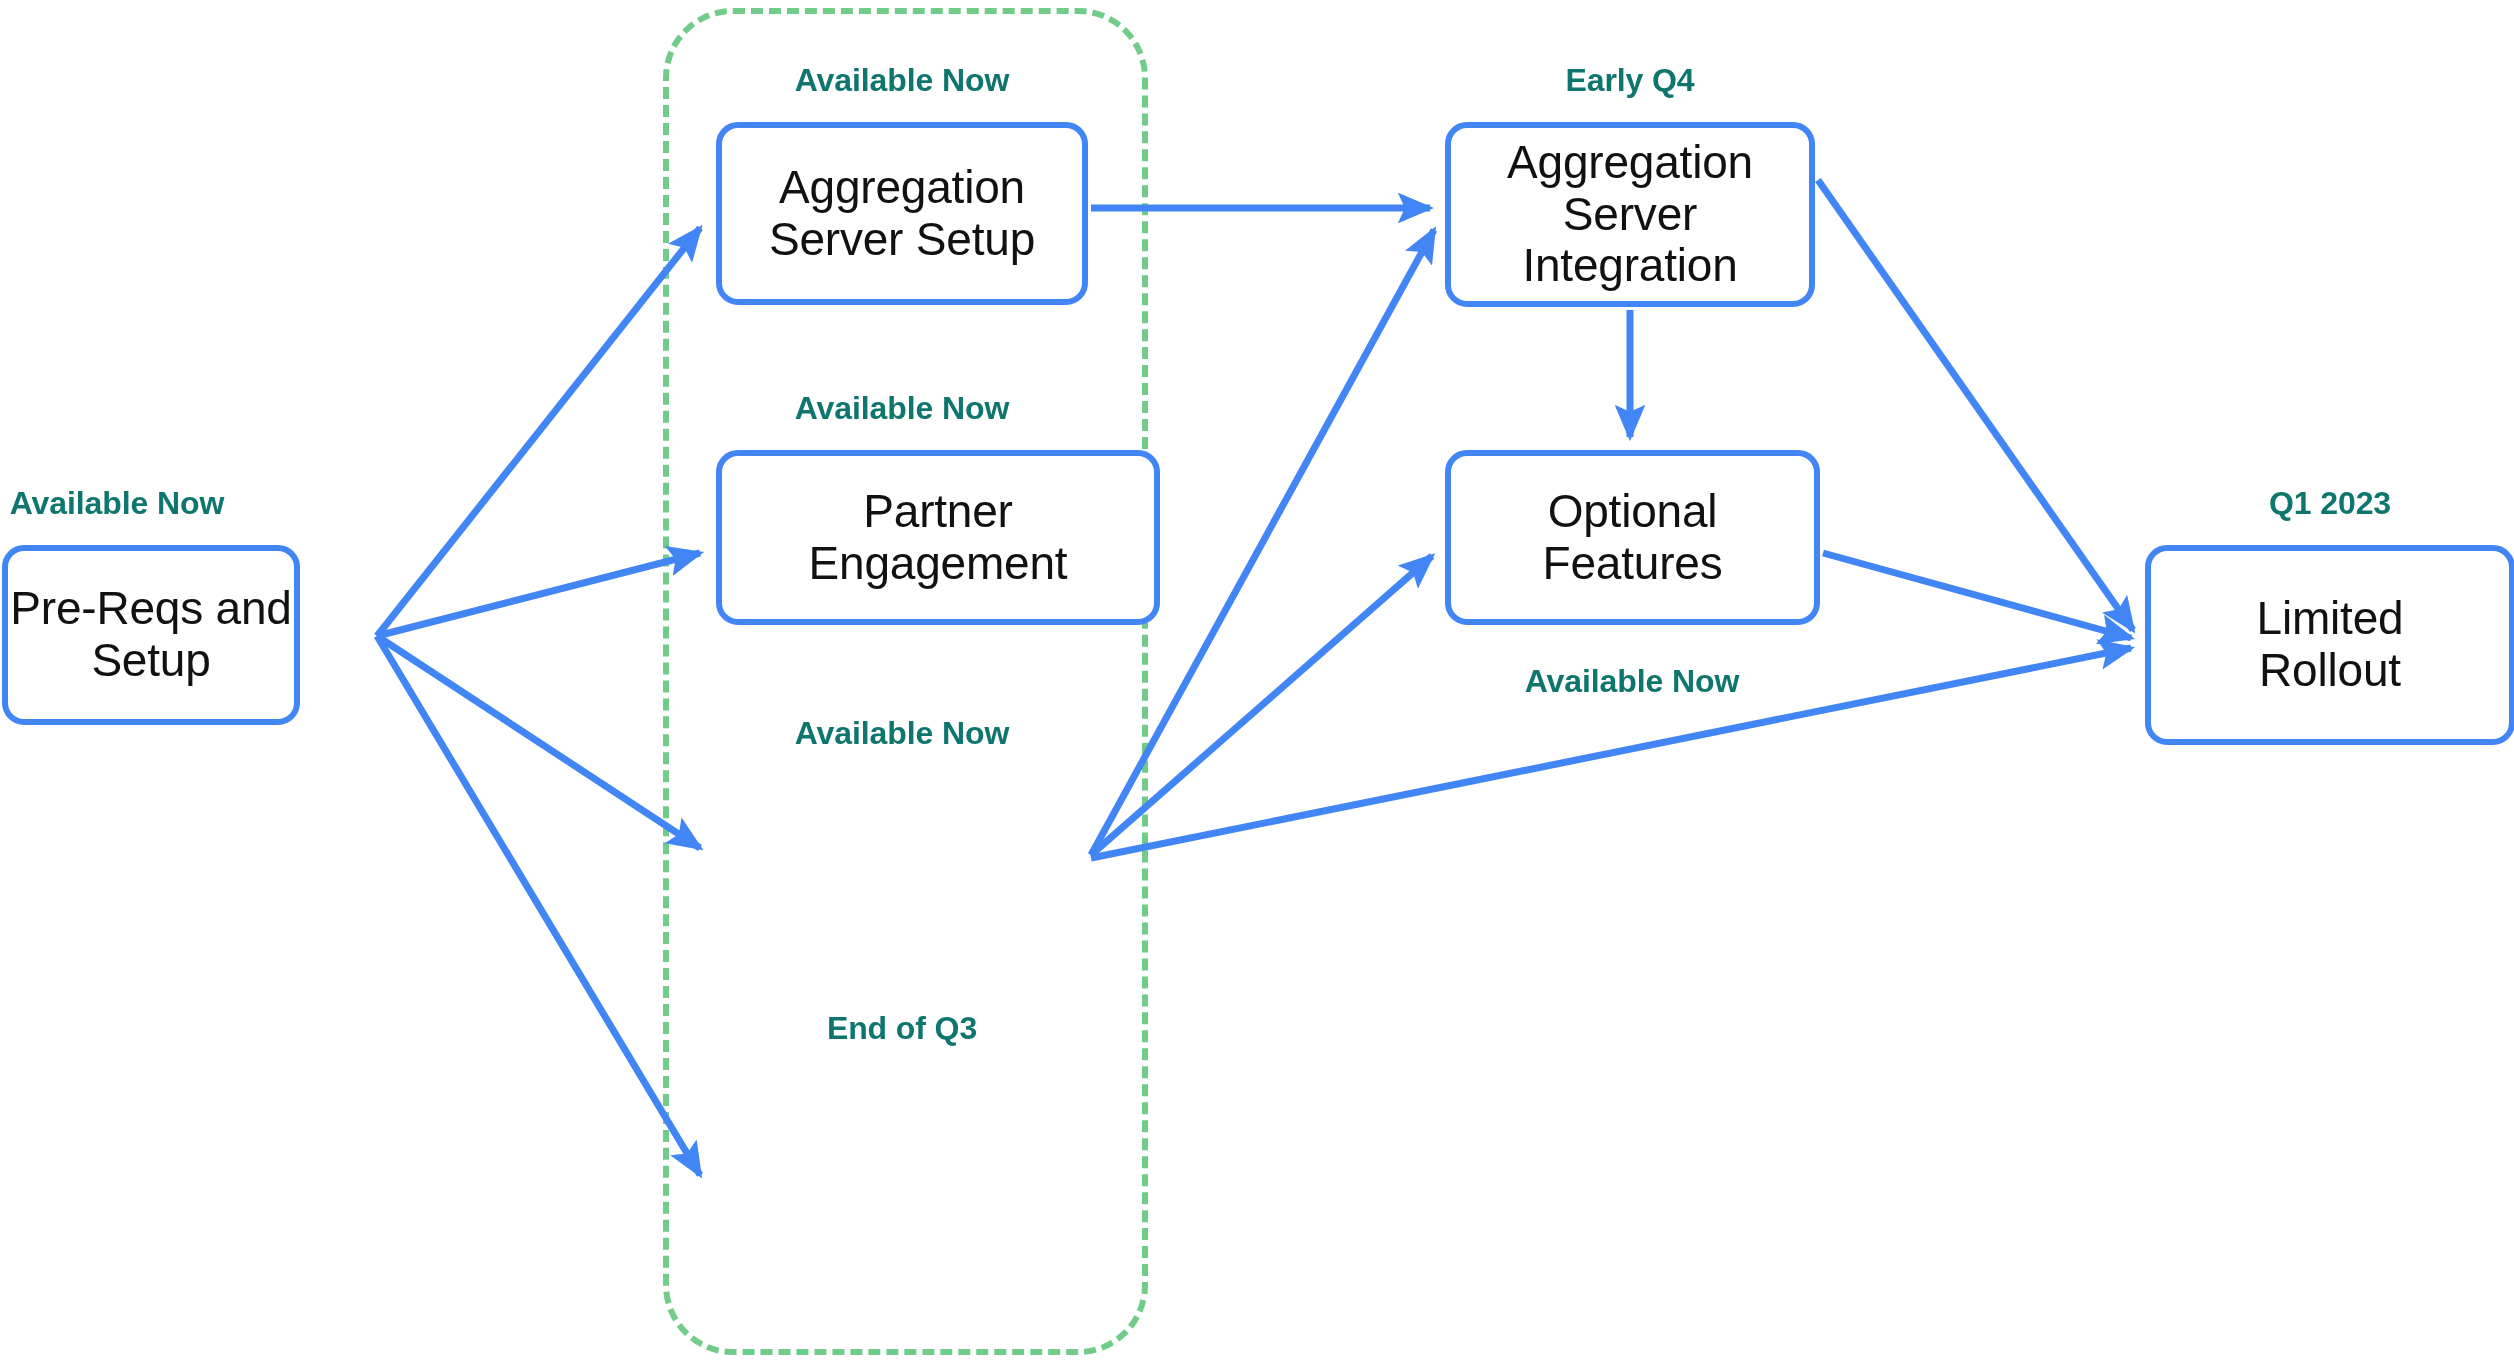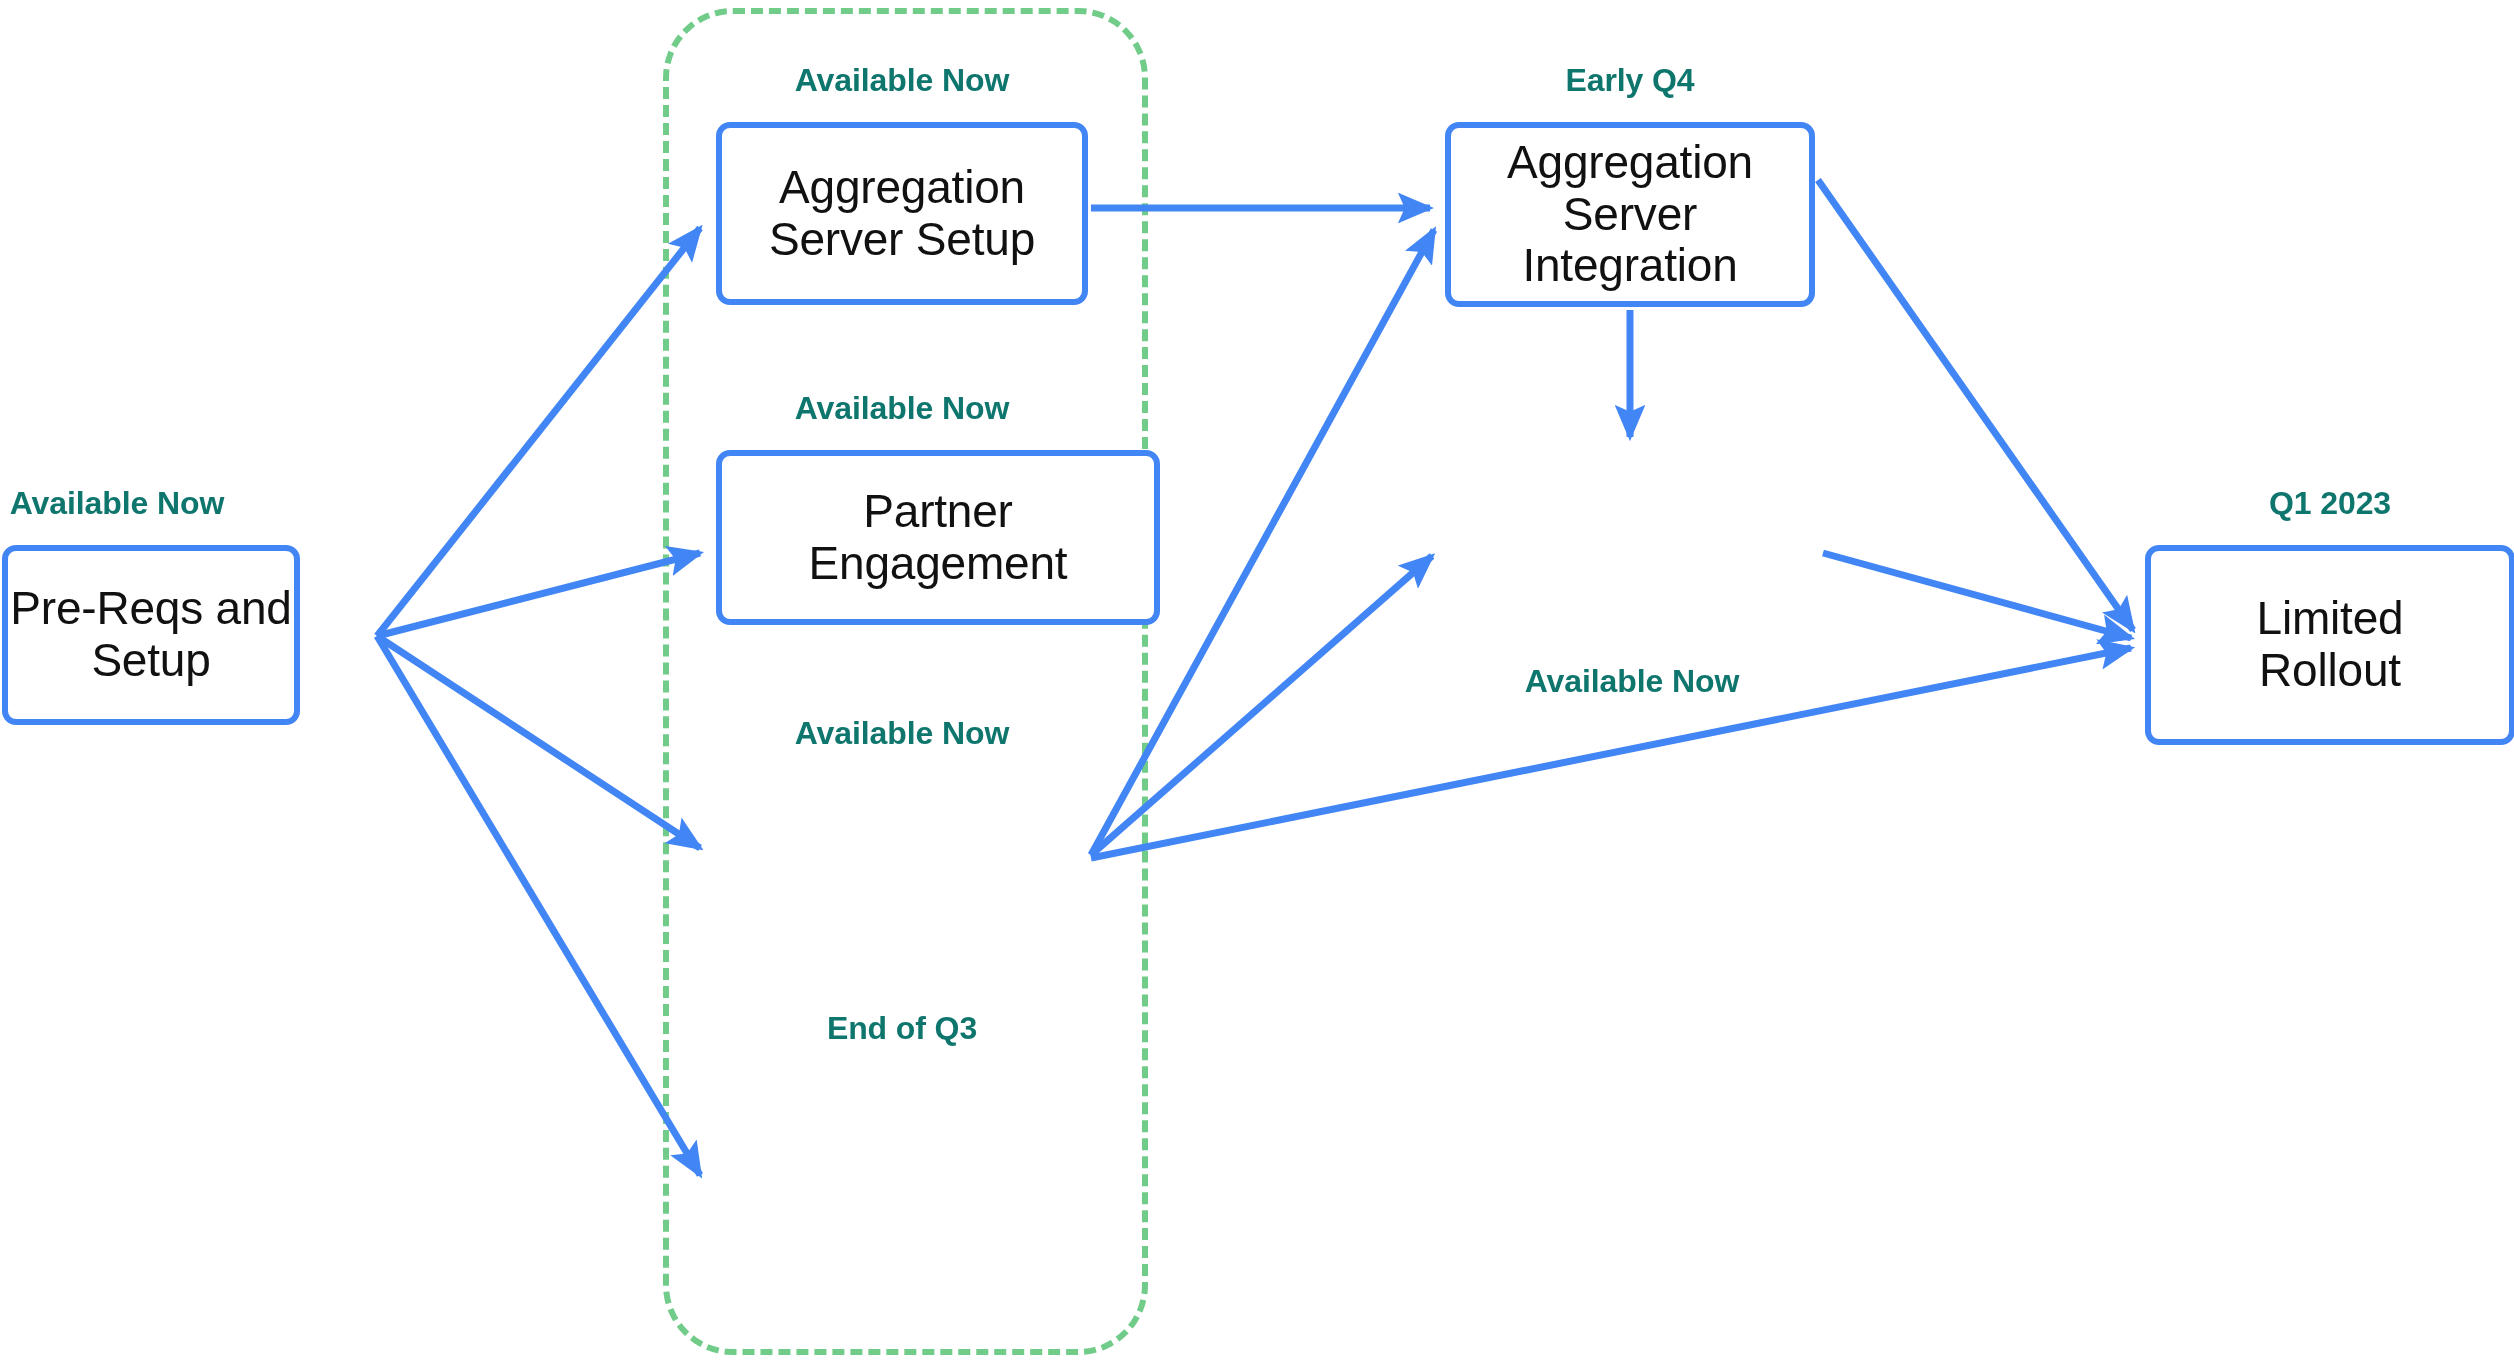--- a/index.html
+++ b/index.html
@@ -29,21 +29,21 @@
     position: absolute;
     box-sizing: border-box;
     border: 6px dashed #71cc8a;
     border-radius: 70px;
     background: transparent;
   }
   .node {
     position: absolute;
     box-sizing: border-box;
     border: 6px solid #4285f4;
-    border-radius: 14px;
+    border-radius: 22px;
     background: #ffffff;
     display: flex;
     align-items: center;
     justify-content: center;
     text-align: center;
     color: #111111;
     font-size: 46px;
     line-height: 1.12;
     letter-spacing: -0.2px;
     font-family: "Liberation Sans", sans-serif;
@@ -109,19 +109,21 @@
 
   <div class="status-label" style="left:902px; top:715px;">Available Now</div>
 
   <div class="status-label" style="left:902px; top:1010px;">End of Q3</div>
 
   <div class="node" style="left:1445px; top:122px; width:370px; height:185px;">Aggregation
 Server
 Integration</div>
   <div class="status-label" style="left:1630px; top:62px;">Early Q4</div>
 
+  <div class="node" style="left:1445px; top:450px; width:375px; height:175px;">Optional
+Features</div>
   <div class="status-label" style="left:1632px; top:663px;">Available Now</div>
 
   <div class="node" style="left:2145px; top:545px; width:370px; height:200px;">Limited
 Rollout</div>
   <div class="status-label" style="left:2330px; top:485px;">Q1 2023</div>
 
 </div>
 
 </body></html>

